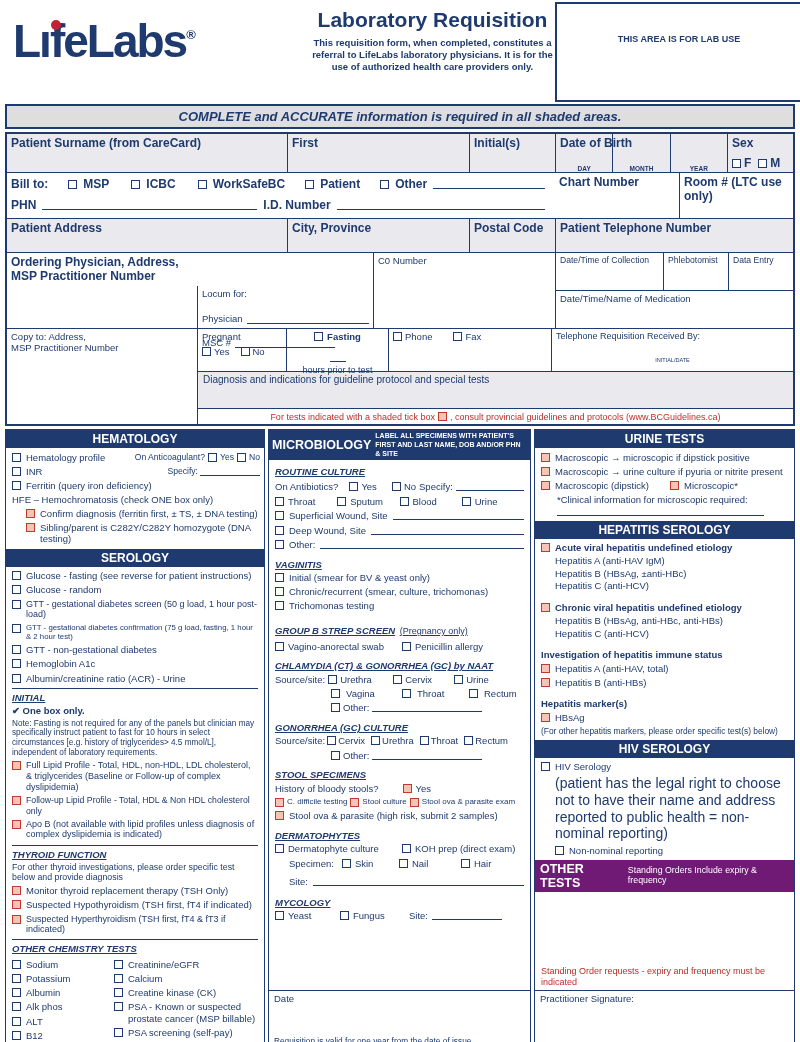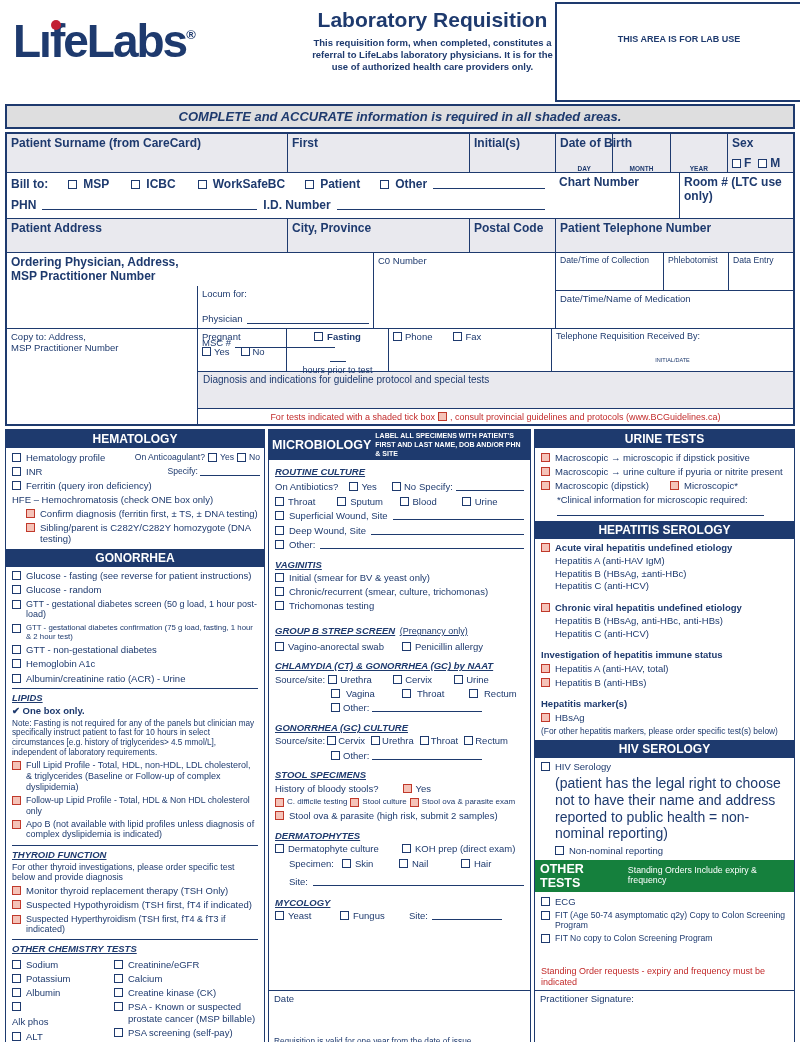--- a/index.html
+++ b/index.html
@@ -54,21 +54,21 @@
   .hr { border-top:1px solid #1e3a6e; margin:3px 6px; }
 
   .twocol { display:flex; padding:2px 2px 4px 6px; }
   .tc1 { flex:0 0 102px; }
   .tc2 { flex:1; }
 
   .micro-hd { background:#1e3a6e; color:#fff; display:flex; align-items:center; padding:2px 3px; gap:4px; }
   .micro-hd .big { font-size:12.5px; font-weight:bold; flex:0 0 97px; }
   .micro-hd .note { font-size:7px; font-weight:bold; line-height:1.25; }
 
-  .ot-hd { background:#15803d; color:#fff; display:flex; align-items:baseline; gap:5px; padding:2px 5px; }
+  .ot-hd { background:#701a75; color:#fff; display:flex; align-items:baseline; gap:5px; padding:2px 5px; }
   .ot-hd .big { font-size:12.5px; font-weight:bold; }
   .ot-hd .sub { font-size:8.8px; }
   .botbox { border-top:1.5px solid #1e3a6e; height:58px; padding:2px 5px; display:flex; flex-direction:column; }
 
   .srcgrid { display:flex; gap:0; padding:0 6px 2px 6px; font-size:9.5px; }
   .srcgrid .cell { flex:1; display:flex; gap:4px; align-items:center; }
   .spread { justify-content:space-between; }
 </style>
 </head>
 <body>
@@ -271,21 +271,21 @@
         <div class="it ind">
             <span class="cb rd"></span>
             <span>Confirm diagnosis (ferritin first, ± TS, ± DNA testing)</span>
           </div>
         <div class="it ind">
             <span class="cb rd"></span>
             <span>Sibling/parent is C282Y/C282Y homozygote (DNA testing)</span>
           </div>
       </div>
 
-      <div class="sh">GONORRHEA</div>
+      <div class="sh">SEROLOGY</div>
       <div style="padding:2px 0;">
         <div class="it">
             <span class="cb"></span>
             <span>Glucose - fasting (see reverse for patient instructions)</span>
           </div>
         <div class="it">
             <span class="cb"></span>
             <span>Glucose - random</span>
           </div>
         <div class="it">
@@ -303,21 +303,21 @@
         <div class="it">
             <span class="cb"></span>
             <span>Hemoglobin A1c</span>
           </div>
         <div class="it">
             <span class="cb"></span>
             <span>Albumin/creatinine ratio (ACR) - Urine</span>
           </div>
 
         <div class="hr"></div>
-        <div class="ssh" style="padding-top:0;">LIPIDS</div>
+        <div class="ssh" style="padding-top:0;">INITIAL</div>
         <div class="n bold" style="font-size:9.5px;">✔ One box only.</div>
         <div class="n">Note: Fasting is not required for any of the panels but clinician may specifically instruct patient to fast for 10 hours in select circumstances [e.g. history of triglycerides&gt; 4.5 mmol/L], independent of laboratory requirements.</div>
         <div class="it">
             <span class="cb rd"></span>
             <span style="font-size:9px;">Full Lipid Profile - Total, HDL, non-HDL, LDL cholesterol, &amp; triglycerides (Baseline or Follow-up of complex dyslipidemia)</span>
           </div>
         <div class="it">
             <span class="cb rd"></span>
             <span style="font-size:8.7px;">Follow-up Lipid Profile - Total, HDL &amp; Non HDL cholesterol only</span>
           </div>
@@ -351,21 +351,21 @@
                 <span>Sodium</span>
               </div>
             <div class="it" style="padding-left:0;">
                 <span class="cb"></span>
                 <span>Potassium</span>
               </div>
             <div class="it" style="padding-left:0;">
                 <span class="cb"></span>
                 <span>Albumin</span>
               </div>
-            <div class="it" style="padding-left:0;flex-direction:column;">
+            <div class="it" style="padding-left:0;">
                 <span class="cb"></span>
                 <span>Alk phos</span>
               </div>
             <div class="it" style="padding-left:0;">
                 <span class="cb"></span>
                 <span>ALT</span>
               </div>
             <div class="it" style="padding-left:0;">
                 <span class="cb"></span>
                 <span>B12</span>
@@ -648,34 +648,20 @@
         <div class="it" style="padding-left:20px;">
             <span class="cb"></span>
             <span>Non-nominal reporting</span>
           </div>
       </div>
 
       <div class="ot-hd">
         <span class="big">OTHER TESTS</span>
         <span class="sub">Standing Orders Include expiry &amp; frequency</span>
       </div>
-      <div style="padding:2px 0 3px;">
-        <div class="it">
-            <span class="cb"></span>
-            <span>ECG</span>
-          </div>
-        <div class="it">
-            <span class="cb"></span>
-            <span style="font-size:8.6px;">FIT (Age 50-74 asymptomatic q2y) Copy to Colon Screening Program</span>
-          </div>
-        <div class="it">
-            <span class="cb"></span>
-            <span style="font-size:8.6px;">FIT No copy to Colon Screening Program</span>
-          </div>
-      </div>
 
       <div class="n red" style="margin-top:auto; font-size:9px; padding-bottom:2px;">Standing Order requests - expiry and frequency must be indicated</div>
       <div class="botbox">
         <span style="font-size:9.5px;">Practitioner Signature:</span>
       </div>
     </div>
   </div>
 
 </div>
 

